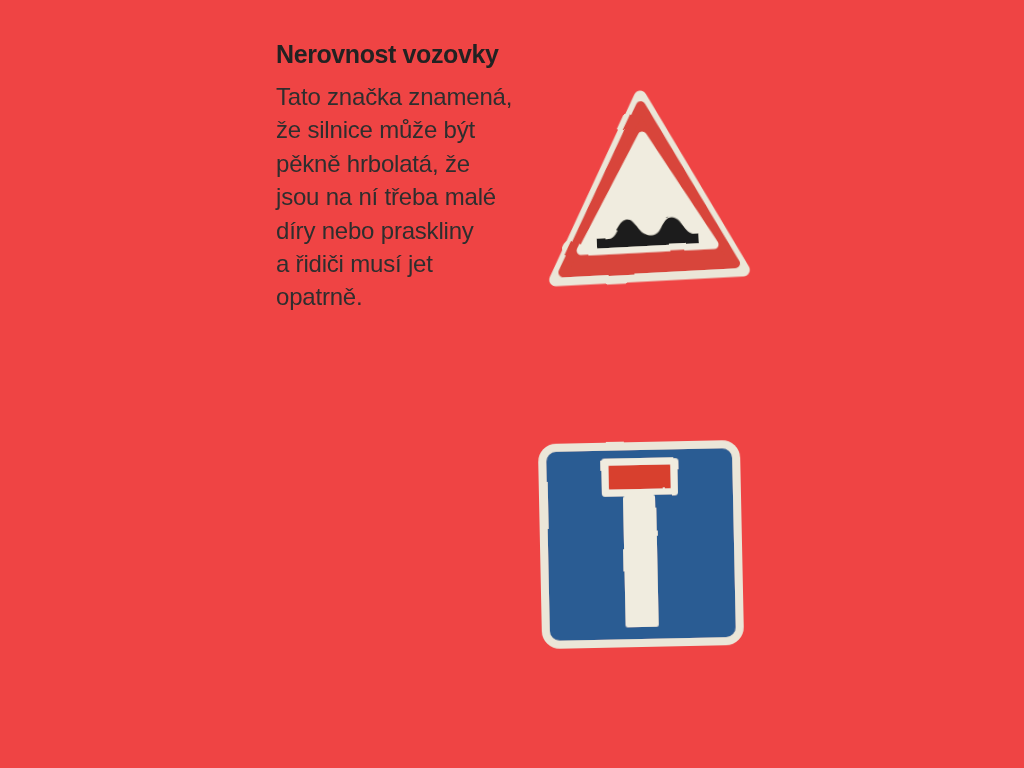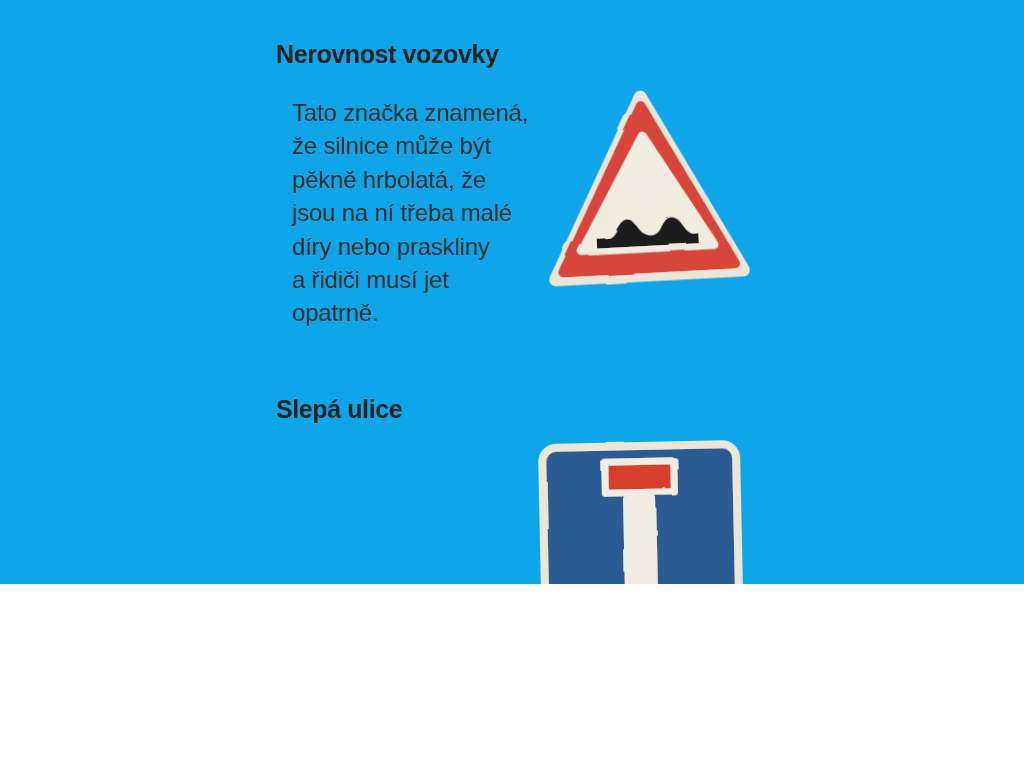--- a/index.html
+++ b/index.html
@@ -3,38 +3,38 @@
 <meta charset="utf-8">
 <style>
   html, body { margin: 0; padding: 0; }
   body {
     font-family: "Liberation Sans", "DejaVu Sans", sans-serif;
     background: #ffffff;
   }
   .canvas {
     position: relative;
     width: 1024px;
-    height: 584px;
-    background: #0ea5e9;
+    height: 768px;
+    background: #ef4444;
     overflow: hidden;
   }
   .section-heading {
     position: absolute;
     left: 276px;
     margin: 0;
     font-size: 25px;
     font-weight: 700;
     letter-spacing: -0.4px;
     line-height: 1.12;
     color: #222222;
   }
   .section-body {
     position: absolute;
     left: 276px;
-    margin: 16px;
+    margin: 0;
     width: 270px;
     font-size: 24px;
     font-weight: 400;
     letter-spacing: -0.2px;
     line-height: 33.4px;
     color: #2e2e2e;
     white-space: pre-line;
   }
   #heading-1 { top: 40px; }
   #body-1    { top: 80px; }
@@ -93,21 +93,20 @@
                  C91,137 94,144 99,146
                  C103,148 106,148 110,146
                  C114,144 116,137 120,133
                  C124,129 130,130 134,135
                  C137,139 140,146 146,148
                  L152,148 L152,158 Z" fill="#1d1d1b"></path>
       </g>
     </svg>
   </div>
 
-  <h2 id="heading-2" class="section-heading">Slepá ulice</h2>
 
 
   <div id="sign-dead-end" class="sign">
     <svg viewBox="0 0 204 207" xmlns="http://www.w3.org/2000/svg">
       <defs>
         <filter id="wobble2" x="-8%" y="-8%" width="116%" height="116%">
           <feTurbulence type="fractalNoise" baseFrequency="0.02" numOctaves="2" seed="11" result="n"></feTurbulence>
           <feDisplacementMap in="SourceGraphic" in2="n" scale="2.5"></feDisplacementMap>
         </filter>
       </defs>

